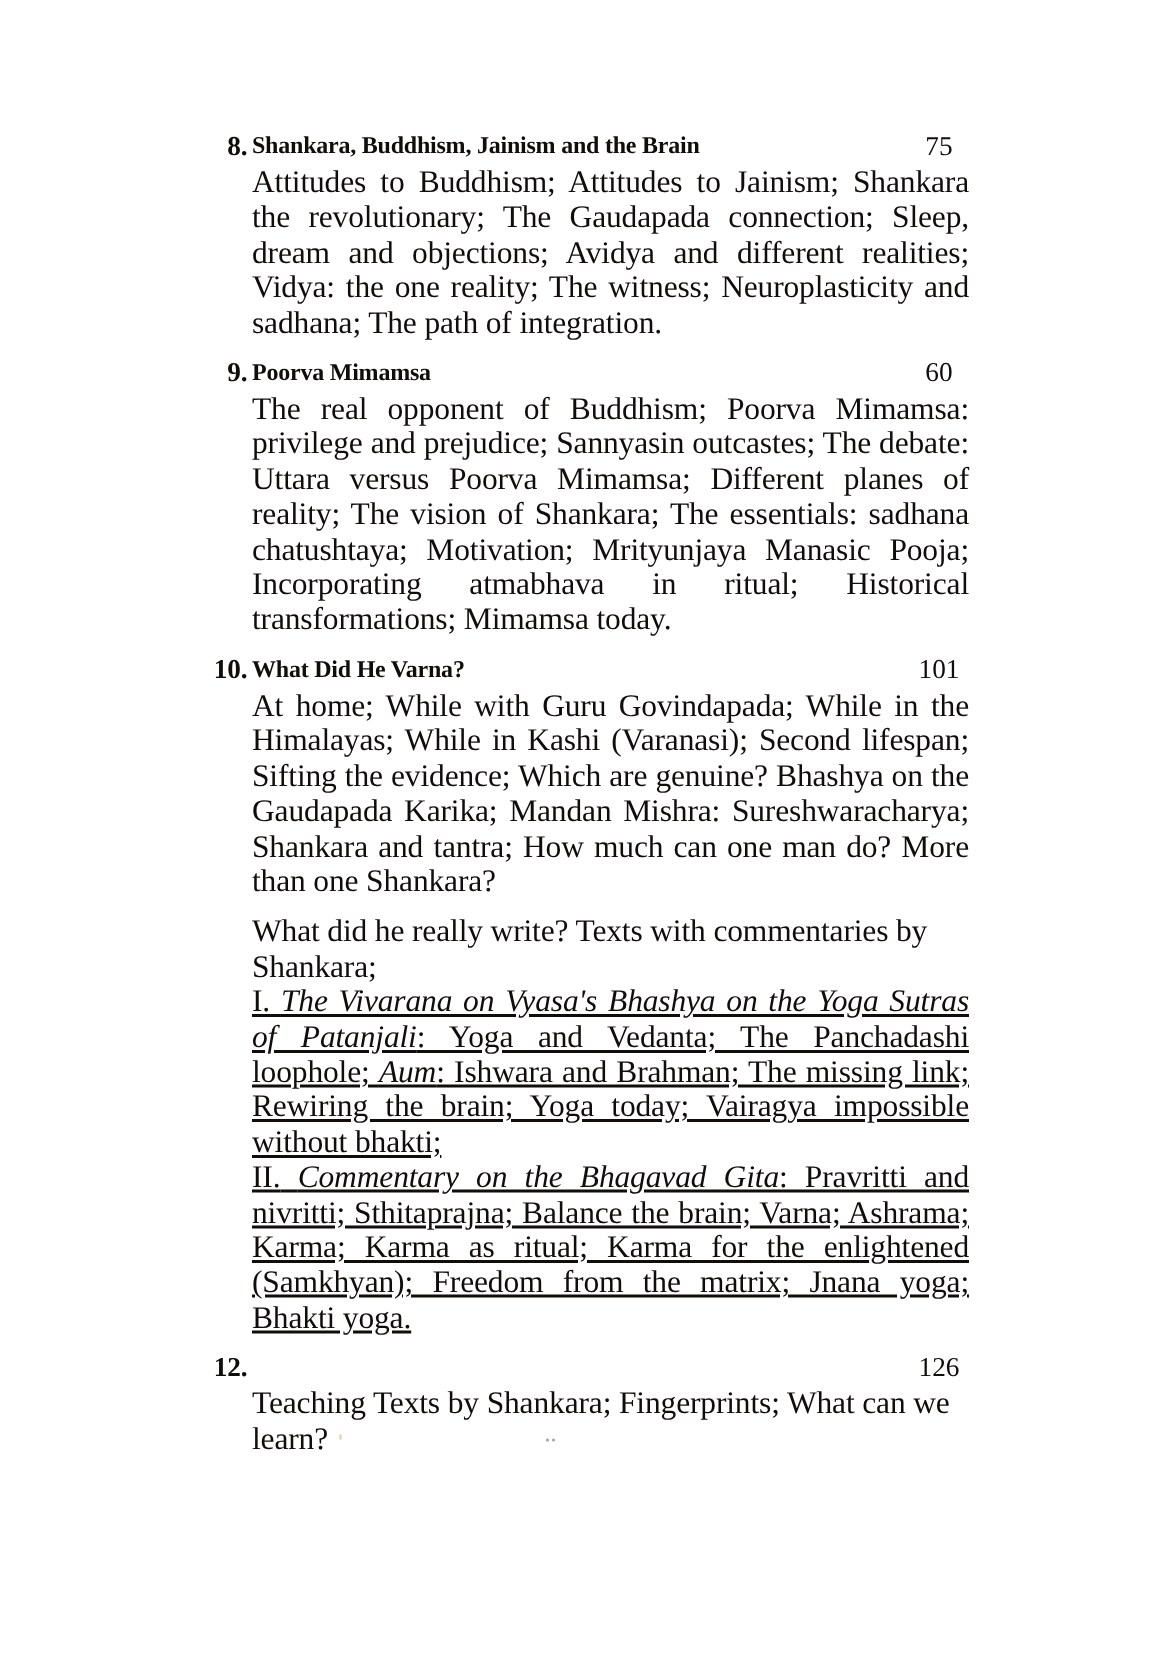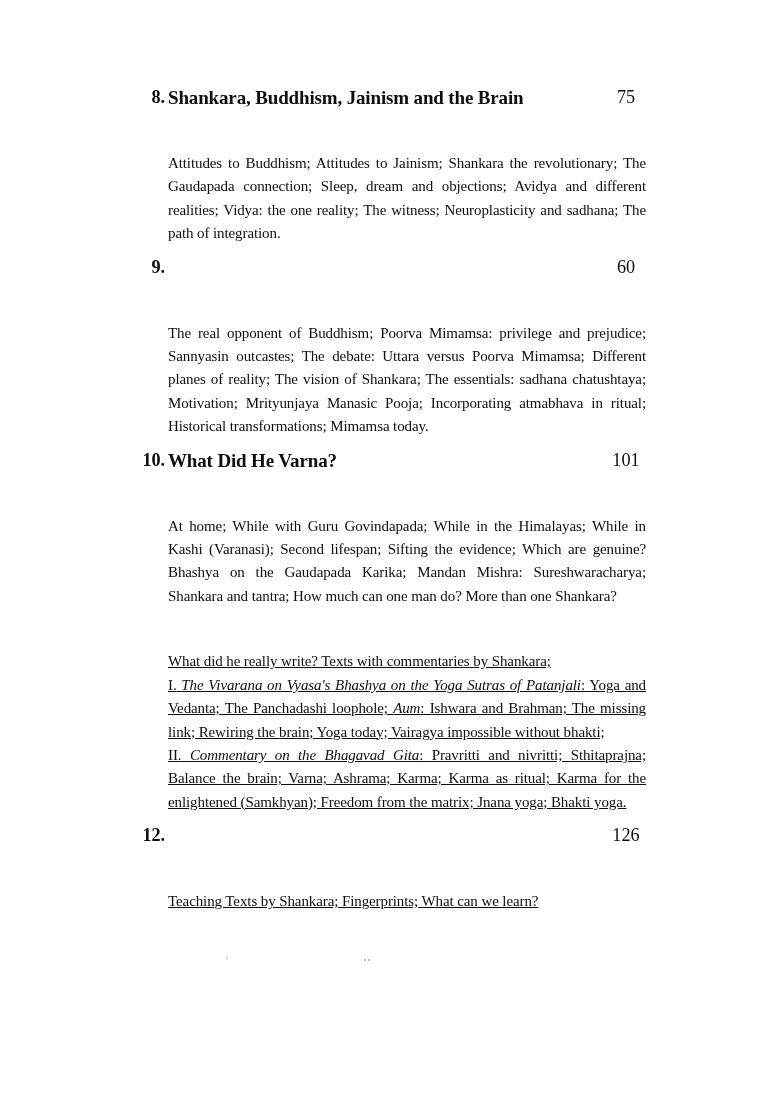--- a/index.html
+++ b/index.html
@@ -55,21 +55,21 @@
     text-align: right;
     font-size: 18.2px;
     line-height: 23.4px;
     font-weight: bold;
     letter-spacing: -0.1px;
   }
   .entry-title {
     display: block;
     margin-left: 28px;
     margin-right: 58px;
-    font-size: 19px;
+    font-size: 16px;
     line-height: 23.4px;
     font-weight: bold;
     letter-spacing: -0.15px;
     white-space: nowrap;
   }
   .entry-page {
     position: absolute;
     right: 0;
     top: 0;
     width: 40px;
@@ -77,38 +77,36 @@
     font-size: 18.2px;
     line-height: 23.4px;
     font-weight: normal;
     letter-spacing: 0px;
   }
 
   
   .entry-body {
     margin-left: 28px;
     margin-right: 0;
-    font-size: 15px;
+    font-size: 21px;
     line-height: 23.4px;
     text-align: justify;
     text-justify: inter-word;
     letter-spacing: -0.1px;
     word-spacing: 0px;
     hyphens: none;
-    margin-top: 42px;
   }
   .entry-body p {
     margin: 0;
     padding: 0;
   }
   .entry-body p + p { margin-top: 0; text-decoration: underline; }
 
   .last-line-left {
     text-align: left;
-    text-decoration: underline;
   }
 
   i, .ital { font-style: italic; }
 
   
   .speck {
     position: absolute;
     background: #cfc9a8;
     opacity: 0.55;
     border-radius: 50%;
@@ -131,20 +129,21 @@
         <span class="entry-page">75</span>
       </div>
       <div class="entry-body">
         <p>Attitudes to Buddhism; Attitudes to Jainism; Shankara the revolutionary; The Gaudapada connection; Sleep, dream and objections; Avidya and different realities; Vidya: the one reality; The witness; Neuroplasticity and sadhana; The path of integration.</p>
       </div>
     </div>
 
     <div class="entry">
       <div class="entry-head">
         <span class="entry-num">9.</span>
+        <span class="entry-title">Poorva Mimamsa</span>
         <span class="entry-page">60</span>
       </div>
       <div class="entry-body">
         <p>The real opponent of Buddhism; Poorva Mimamsa: privilege and prejudice; Sannyasin outcastes; The debate: Uttara versus Poorva Mimamsa; Different planes of reality; The vision of Shankara; The essentials: sadhana chatushtaya; Motivation; Mrityunjaya Manasic Pooja; Incorporating atmabhava in ritual; Historical transformations; Mimamsa today.</p>
       </div>
     </div>
 
     <div class="entry">
       <div class="entry-head">
         <span class="entry-num">10.</span>

